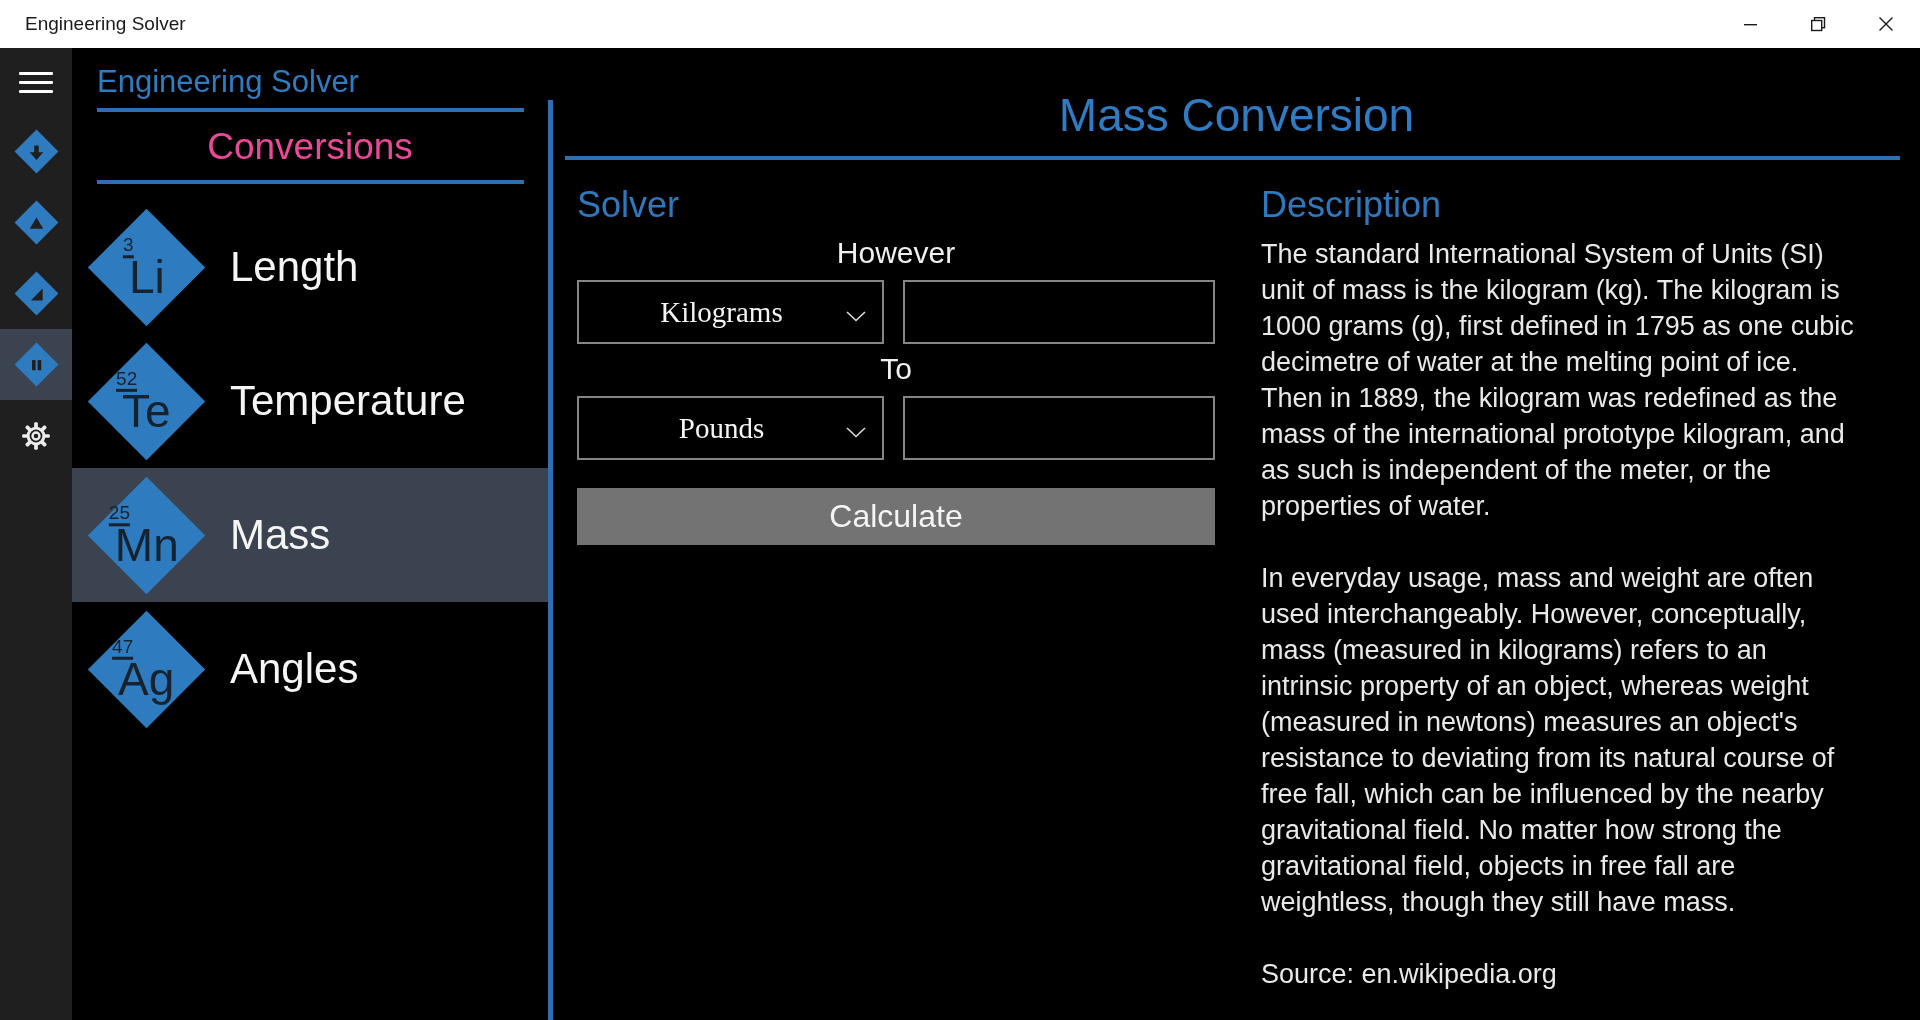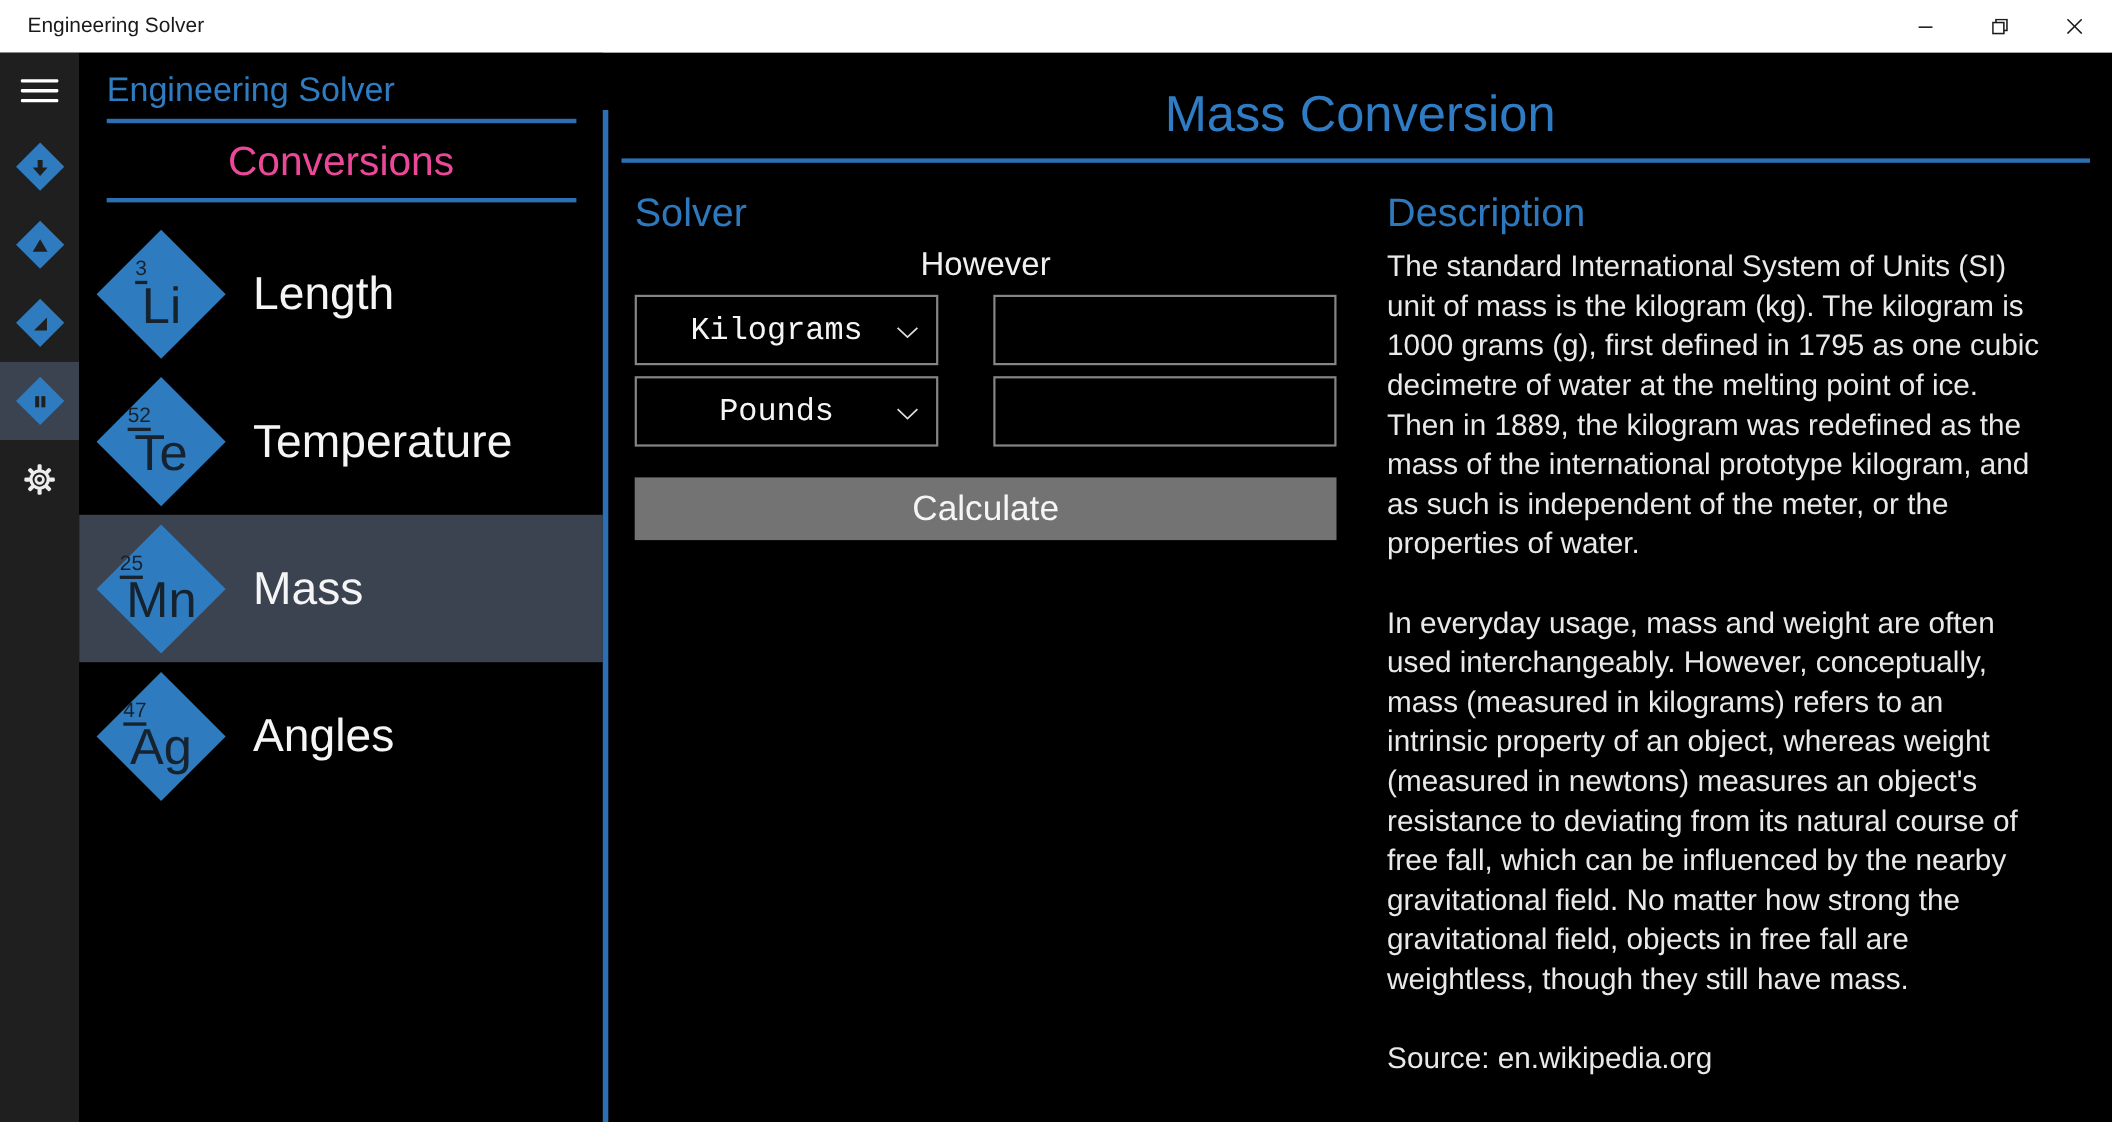--- a/index.html
+++ b/index.html
@@ -41,30 +41,30 @@
   .tile-inner { transform:rotate(-45deg); display:flex; flex-direction:column; align-items:center; color:#16222e; line-height:1; }
   .tile-num { font-size:19px; font-weight:400; border-bottom:3px solid #16222e; padding-bottom:1px; align-self:flex-start; margin-left:-6px; margin-bottom:-4px; }
   .tile-sym { font-size:46px; font-weight:400; }
   .nav-label { color:#f5f5f5; font-size:42px; font-weight:300; margin-left:10px; }
 
   
   .vdivider { width:5px; background:#2d6fb3; margin-top:52px; flex-shrink:0; }
 
   
   .main { flex:1; display:flex; flex-direction:column; }
-  .main-title { color:#2f7cc4; font-size:46px; font-weight:300; text-align:center; padding-top:28px; }
+  .main-title { color:#2f7cc4; font-size:46px; font-weight:300; text-align:center; padding-top:40px; }
   .main-rule { height:4px; background:#2d6fb3; margin:14px 20px 0 12px; }
   .content { display:flex; padding:24px 0 0 24px; }
 
   .solver-col { width:638px; flex-shrink:0; }
   .col-heading { color:#2e79bd; font-size:36px; font-weight:300; }
   .center-label { text-align:center; color:#f0f0f0; font-size:30px; font-weight:300; }
   .convert-label { margin-top:10px; }
   .io-row { display:flex; justify-content:space-between; margin-top:10px; }
-  .combo { width:276px; height:64px; background:#000; border:2px solid #858585; color:#f5f5f5; font-size:29px; font-weight:300; display:flex; align-items:center; cursor:pointer; position:relative; font-family:Liberation Mono, monospace; }
+  .combo { width:307px; height:64px; background:#000; border:2px solid #858585; color:#f5f5f5; font-size:29px; font-weight:300; display:flex; align-items:center; cursor:pointer; position:relative; font-family:Liberation Serif, serif; }
   .combo-text { flex:1; text-align:center; padding-left:18px; }
   .combo svg { margin-right:16px; }
   .value-input { width:312px; height:64px; background:#000; border:2px solid #858585; color:#f5f5f5; font-size:28px; padding:0 12px; font-family:inherit; }
   .to-label { margin-top:8px; }
   .hint-label { margin-top:32px; }
   .calc-btn { margin-top:28px; width:638px; height:57px; background:#737373; color:#f5f5f5; border:none; font-size:32px; font-weight:300; cursor:pointer; font-family:inherit; }
 
   .desc-col { margin-left:46px; width:604px; }
   .desc-body { margin-top:10px; color:#e9e9e9; font-size:27px; font-weight:300; line-height:36px; }
   .desc-body p { margin-bottom:36px; }
@@ -237,20 +237,21 @@
             <span class="combo-text">Kilograms</span>
             <span>
               <svg width="20" height="11" viewBox="0 0 20 11">
                   <polyline points="1,1 10,9.5 19,1" fill="none" stroke="#dddddd" stroke-width="1.6"></polyline>
                 </svg>
             </span>
           </div>
           <input class="value-input" type="text" value="" style="">
         </div>
 
+        <div class="center-label to-label">To</div>
 
         <div class="io-row">
           <div class="combo">
             <span class="combo-text">Pounds</span>
             <span>
               <svg width="20" height="11" viewBox="0 0 20 11">
                   <polyline points="1,1 10,9.5 19,1" fill="none" stroke="#dddddd" stroke-width="1.6"></polyline>
                 </svg>
             </span>
           </div>

